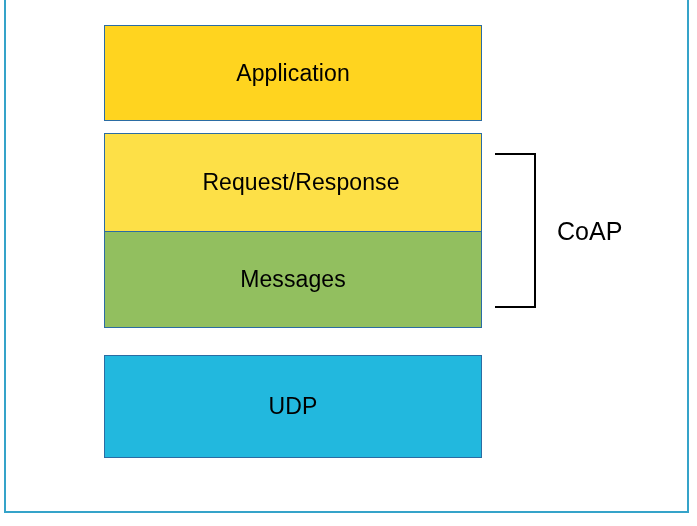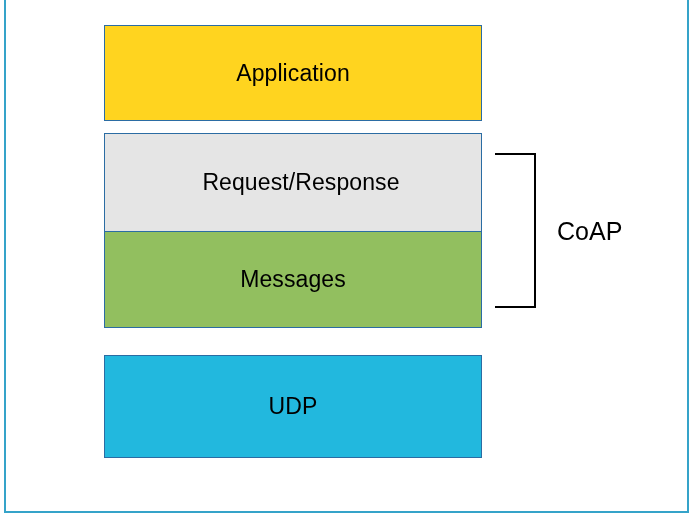--- a/index.html
+++ b/index.html
@@ -110,21 +110,21 @@
 <div id="canvas">
 
   <div class="frame-left" style="background: rgb(53, 163, 201);"></div>
   <div class="frame-right" style="background: rgb(53, 163, 201);"></div>
   <div class="frame-bottom" style="background: rgb(53, 163, 201);"></div>
 
   <div class="layer" id="layer-application" style="background: rgb(255, 212, 31); border-color: rgb(43, 108, 163);">
     <span class="layer-label">Application</span>
   </div>
 
-  <div class="layer" id="layer-request-response" style="background: #e5e5e5; border-color: rgb(43, 108, 163); padding-left: 16px;">
+  <div class="layer" id="layer-request-response" style="background: #fde047; border-color: rgb(43, 108, 163); padding-left: 16px;">
     <span class="layer-label">Request/Response</span>
   </div>
 
   <div class="layer" id="layer-udp" style="background: rgb(34, 184, 222); border-color: rgb(43, 108, 163);">
     <span class="layer-label">UDP</span>
   </div>
 
   <div class="layer" id="layer-messages" style="background: rgb(146, 191, 95); border-color: rgb(43, 108, 163);">
     <span class="layer-label">Messages</span>
   </div>

